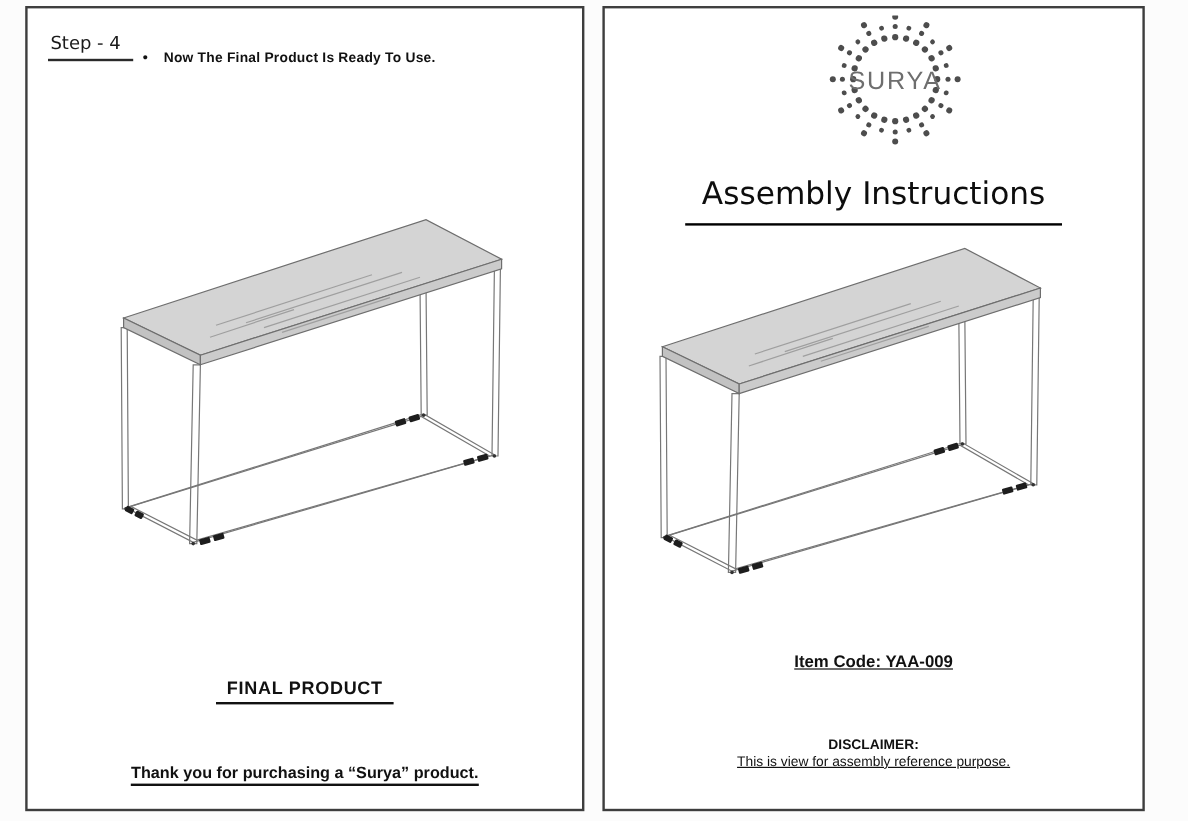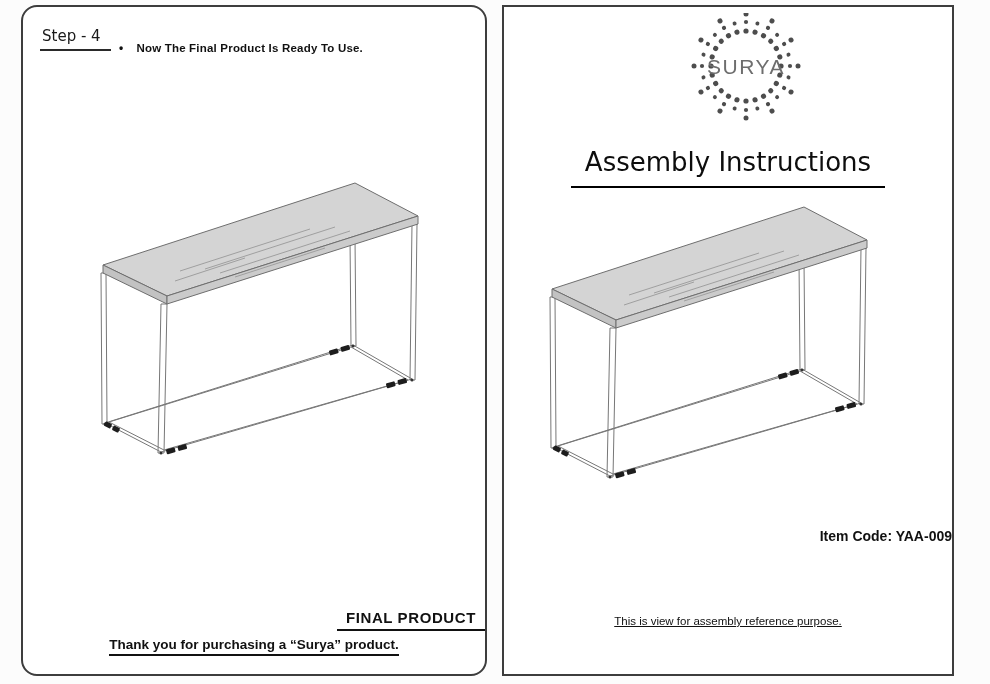--- a/index.html
+++ b/index.html
@@ -1,58 +1,58 @@
 <!DOCTYPE html>
 <html><head>
 <meta charset="utf-8">
 <style>
   * { margin:0; padding:0; box-sizing:border-box; }
   html,body { width:990px; height:684px; background:#fcfcfc; font-family:"Liberation Sans", sans-serif; color:#111; }
   body { position:relative; overflow:hidden; }
 
   .page { position:absolute; top:5px; height:671px; background:#ffffff; border:2px solid #3d3d3d; }
-  .page-left  { left:21px;  width:466px;border-radius:16px; }
+  .page-left  { left:21px;  width:466px; }
   .page-right { left:502px; width:452px; }
 
   
   .step-label {
     position:absolute; left:17px; top:20px;
     font-family:"DejaVu Sans", sans-serif; font-size:15px; color:#1a1a1a;
     border-bottom:2px solid #2a2a2a; padding:0 10px 4px 2px;
   }
   .instruction-row {
     position:absolute; left:96px; top:34px;
     display:flex; align-items:baseline; gap:13px;
     font-weight:bold; font-size:11.5px; letter-spacing:.2px;
   }
   .instruction-row .bullet { font-size:12px; }
 
   .table-art { position:absolute; }
   .table-art-left  { left:62px; top:166px; }
   .table-art-right { left:30px; top:190px; }
 
-  .final-caption-wrap { position:absolute; left:0; right:0; top:558px; text-align:right;margin-top:44px; }
+  .final-caption-wrap { position:absolute; left:0; right:0; top:558px; text-align:center; }
   .final-caption {
     display:inline-block; font-weight:bold; font-size:15px; letter-spacing:.6px;
     border-bottom:2px solid #111; padding:0 9px 3px 9px;
   }
   .thanks-wrap { position:absolute; left:0; right:0; top:628px; text-align:center; }
   .thanks-text {
     display:inline-block; font-weight:bold; font-size:13.5px;
     border-bottom:2px solid #111; padding-bottom:2px;
   }
 
   
   .logo { position:absolute; left:186px; top:6px; }
   .title-wrap { position:absolute; left:0; right:0; top:140px; text-align:center; }
   .page-title {
     display:inline-block; font-family:"DejaVu Sans", sans-serif; font-size:26px; color:#0d0d0d;
     border-bottom:2px solid #000; padding:0 14px 9px 14px;
   }
-  .item-code-wrap { position:absolute; left:0; right:0; top:520px; text-align:right; }
+  .item-code-wrap { position:absolute; left:0; right:0; top:536px; text-align:center;text-decoration:underline; }
   .item-code { font-weight:bold; font-size:14px; }
 
   .disclaimer { position:absolute; left:0; right:0; top:608px; text-align:center; line-height:13.5px; }
   .disclaimer-heading { font-weight:bold; font-size:11.5px; }
   .disclaimer-line { font-size:11.5px; text-decoration:underline; }
 
   .defs-holder { position:absolute; width:0; height:0; overflow:hidden; }
 </style>
 </head>
 <body>
@@ -185,15 +185,16 @@
 
   <svg class="table-art table-art-right" width="345" height="290" viewBox="0 0 345 290">
     <use href="#console-table"></use>
   </svg>
 
   <div class="item-code-wrap">
     <span class="item-code">Item Code: YAA-009</span>
   </div>
 
   <div class="disclaimer">
+    <div class="disclaimer-heading">DISCLAIMER:</div>
     <div class="disclaimer-line">This is view for assembly reference purpose.</div>
   </div>
 </div>
 
 </body></html>

